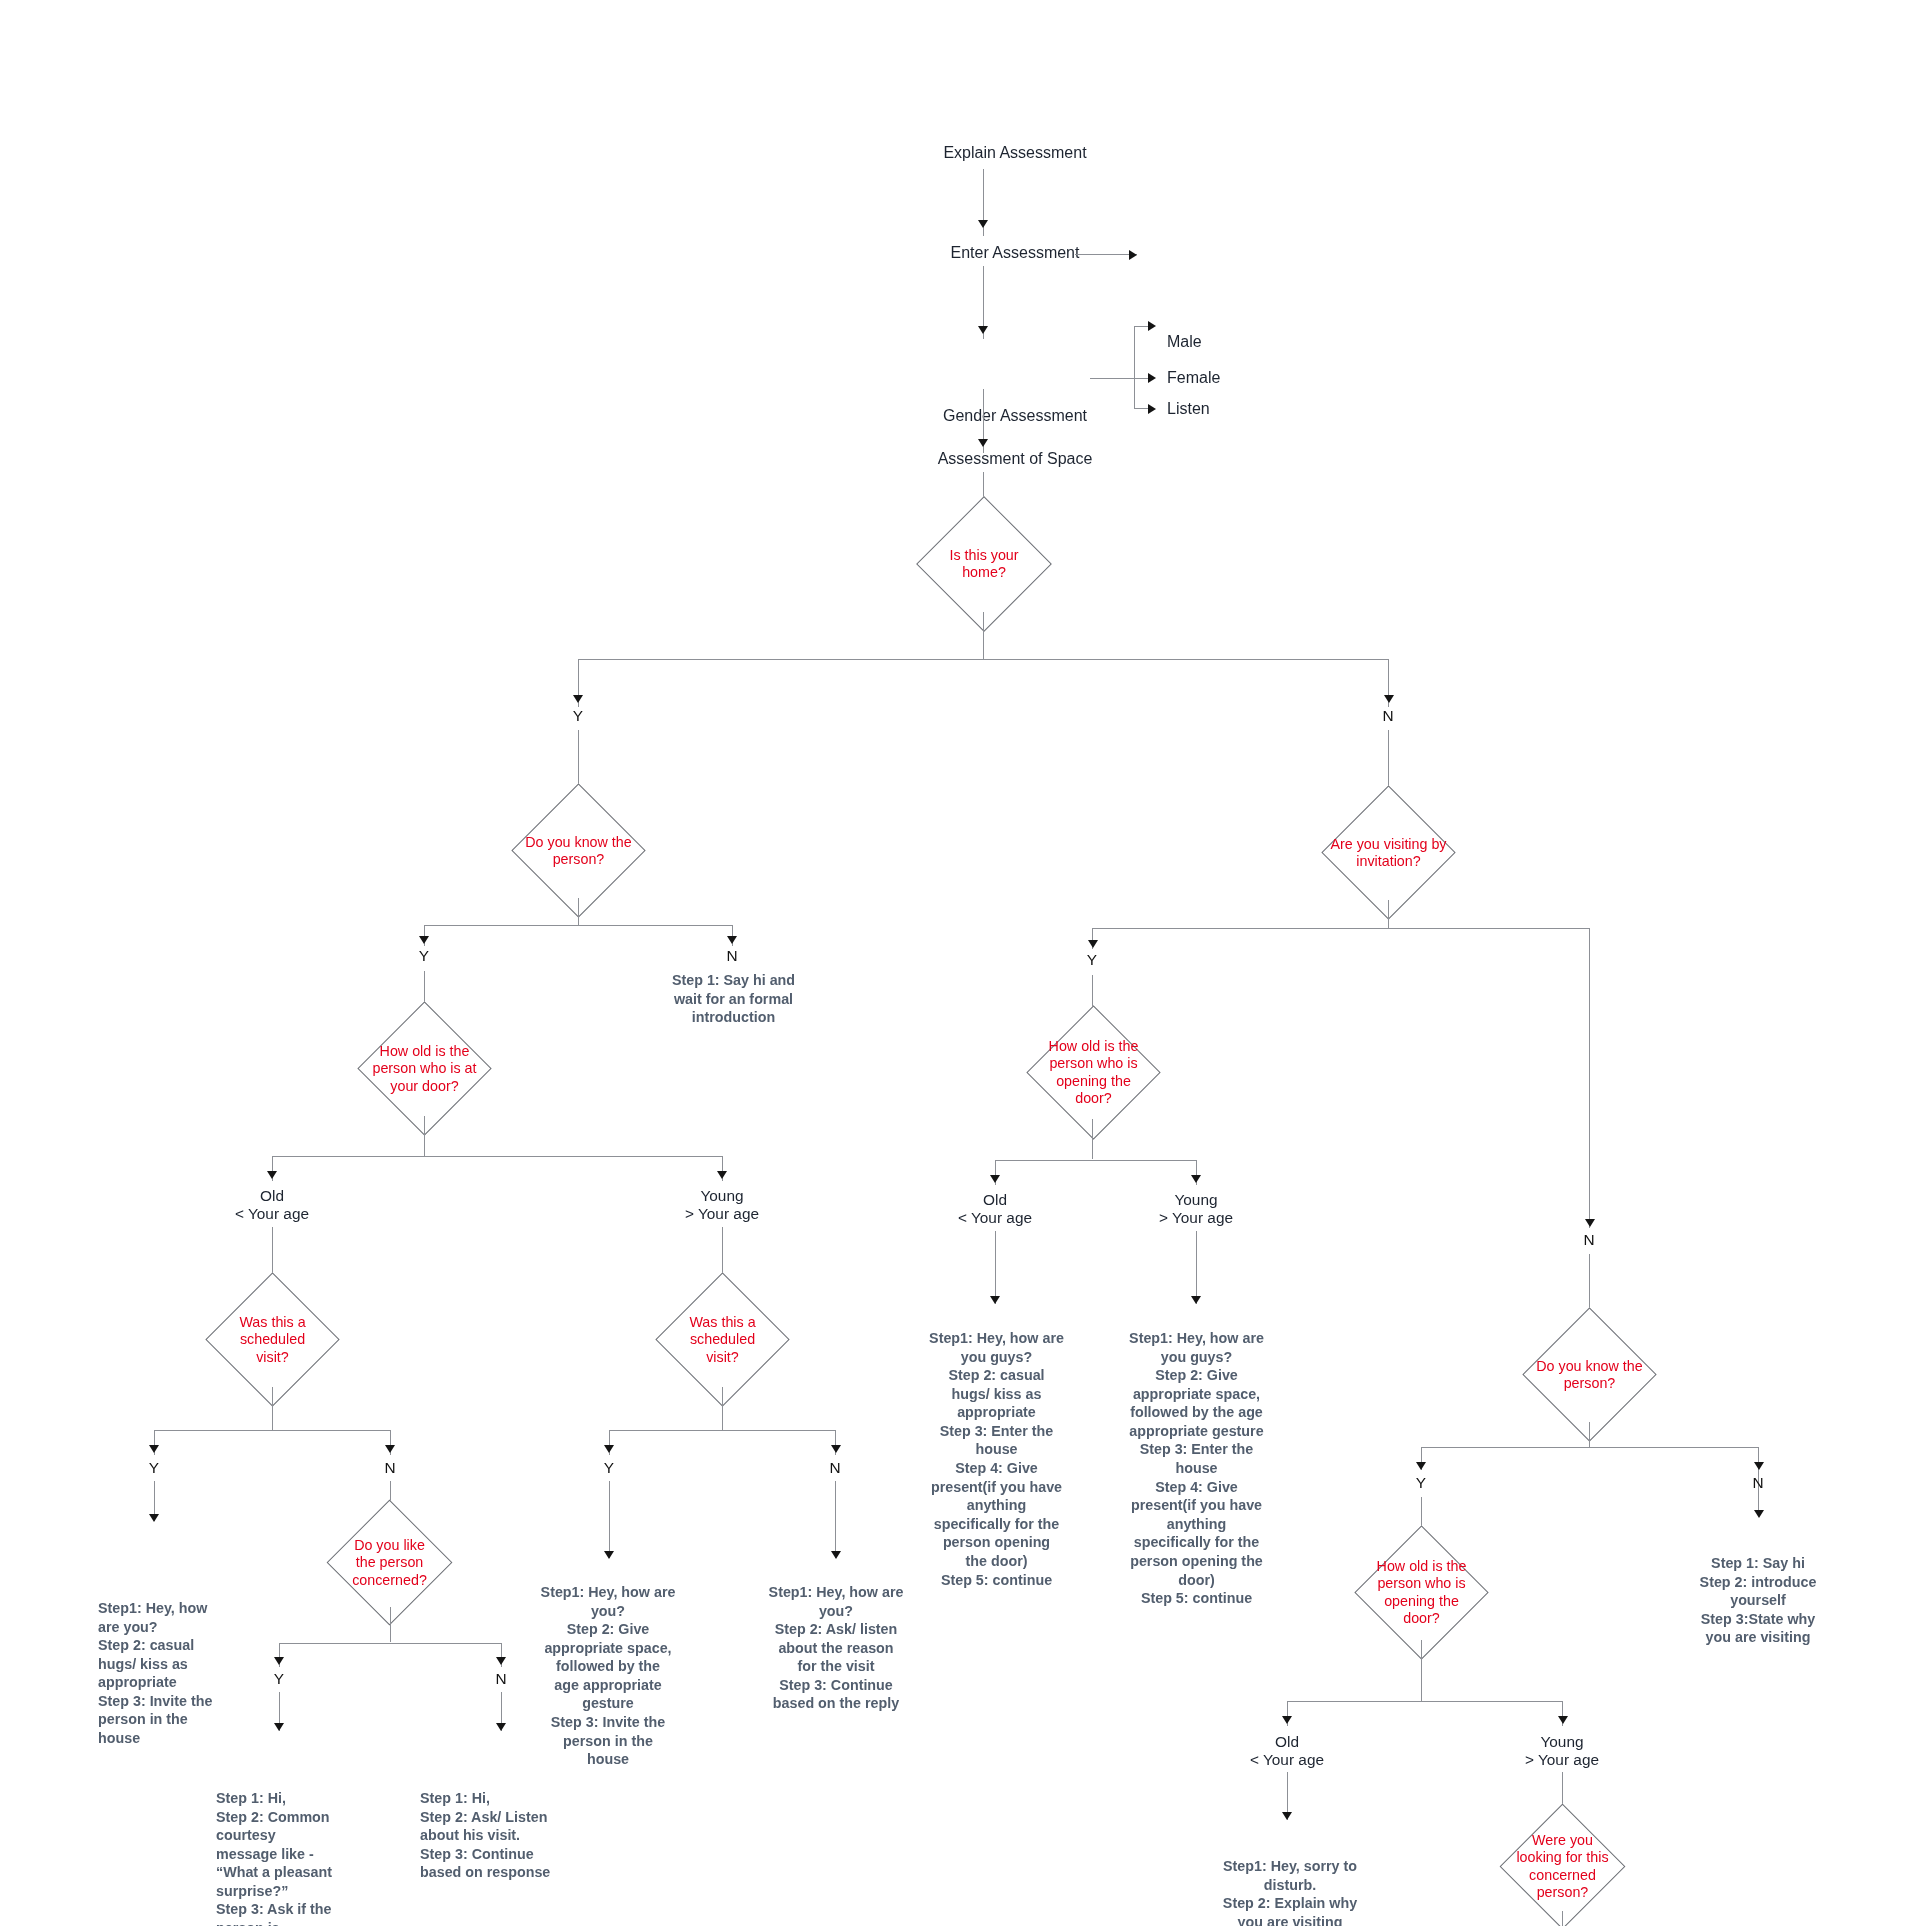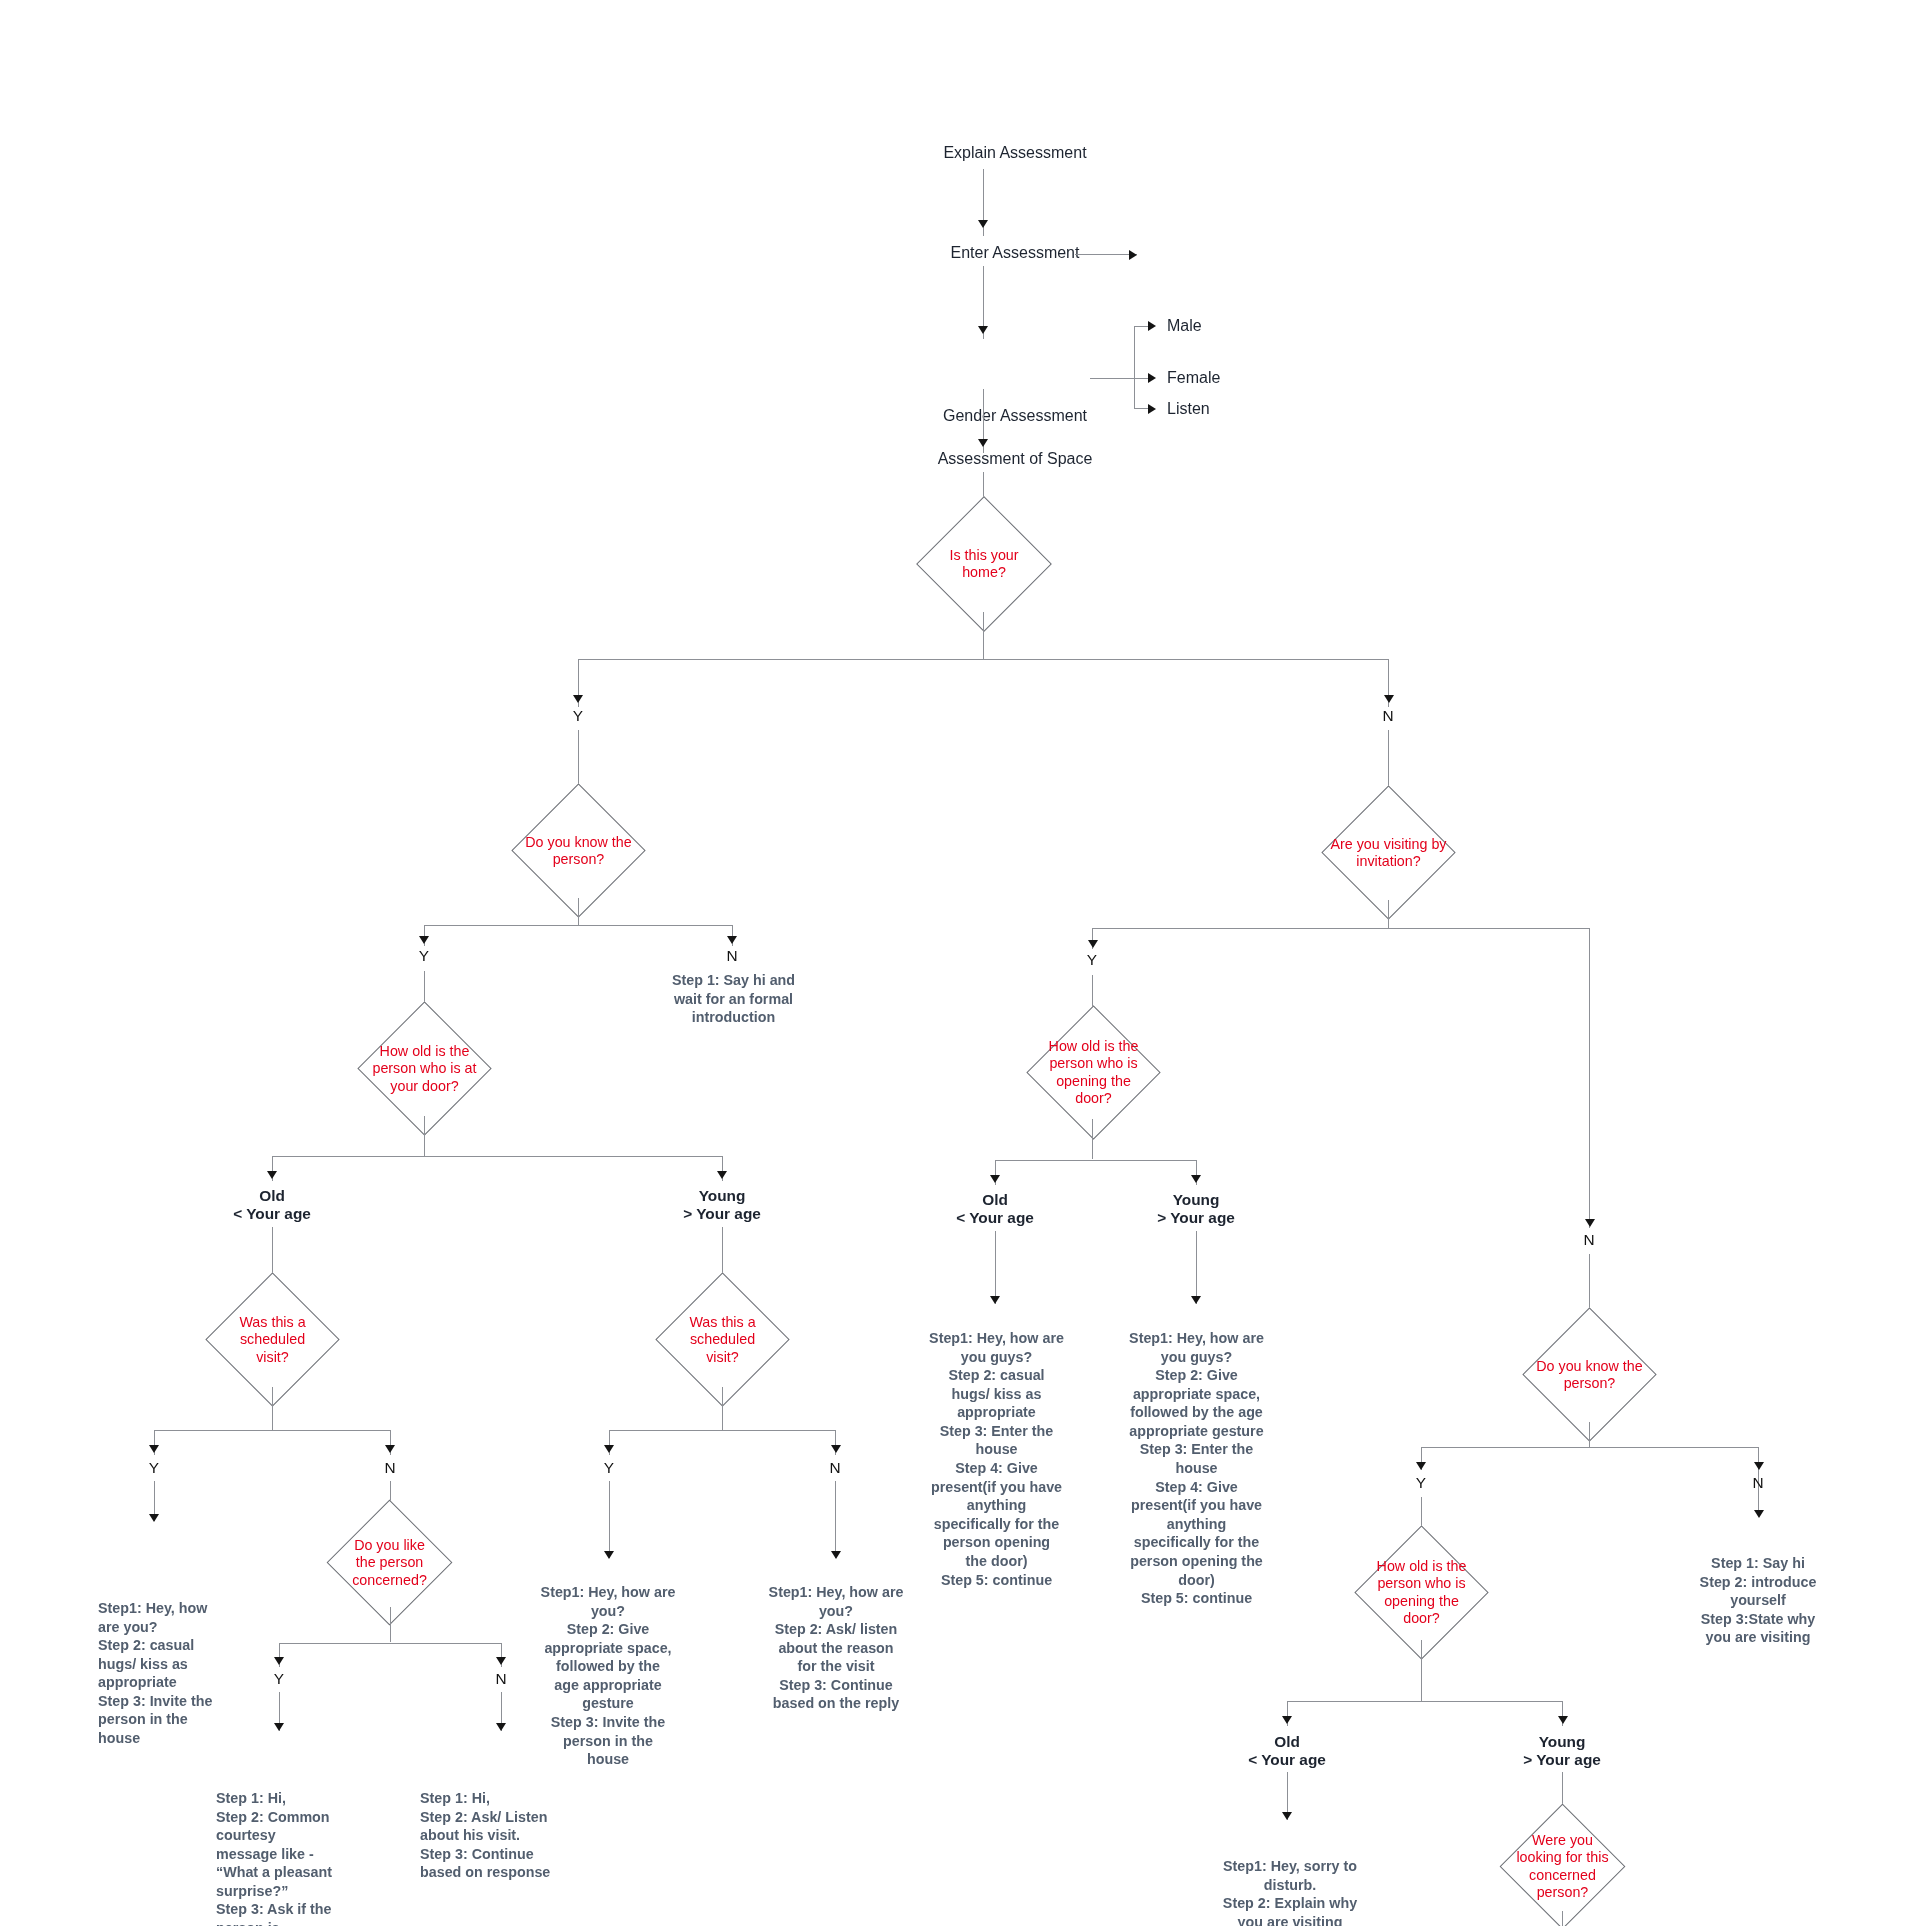--- a/index.html
+++ b/index.html
@@ -24,21 +24,21 @@
     text-align:left;
     font-weight:400;
     white-space:pre-line;
   }
   .branchlbl{
     position:absolute;
     color:#1d2430;
     font-size:15.4px;
     line-height:1.18;
     text-align:center;
-    font-weight:700;
+    font-weight:400;
     white-space:pre-line;
   }
   .yn{
     position:absolute;
     color:#111111;
     font-size:15.4px;
     line-height:1;
     text-align:center;
     font-weight:400;
   }
@@ -114,21 +114,21 @@
 
   <div class="hline" style="left:1090px;top:378px;width:44px;"></div>
   <div class="vline" style="left:1134px;top:326px;height:83px;"></div>
   <div class="hline" style="left:1134px;top:326px;width:15.4px;"></div>
   <div class="hline" style="left:1134px;top:378px;width:15.4px;"></div>
   <div class="hline" style="left:1134px;top:408px;width:15.4px;"></div>
   <div class="arrow-r" style="left:1148px;top:321px;"></div>
   <div class="arrow-r" style="left:1148px;top:373px;"></div>
   <div class="arrow-r" style="left:1148px;top:404px;"></div>
 
-  <div class="plain-left" style="left:1167px;top:315px;width:154px;">Male</div>
+  <div class="plain-left" style="left:1167px;top:331px;width:154px;">Male</div>
   <div class="plain-left" style="left:1167px;top:367px;width:154px;">Female</div>
   <div class="plain-left" style="left:1167px;top:398px;width:154px;">Listen</div>
 
   <div class="vline" style="left:983px;top:389px;height:64px;"></div>
   <div class="arrow" style="left:978px;top:439px;"></div>
 
   <div class="plain" style="left:859px;top:449px;width:312px;">Assessment of Space</div>
 
   <div class="vline" style="left:983px;top:472px;height:44px;"></div>
 

